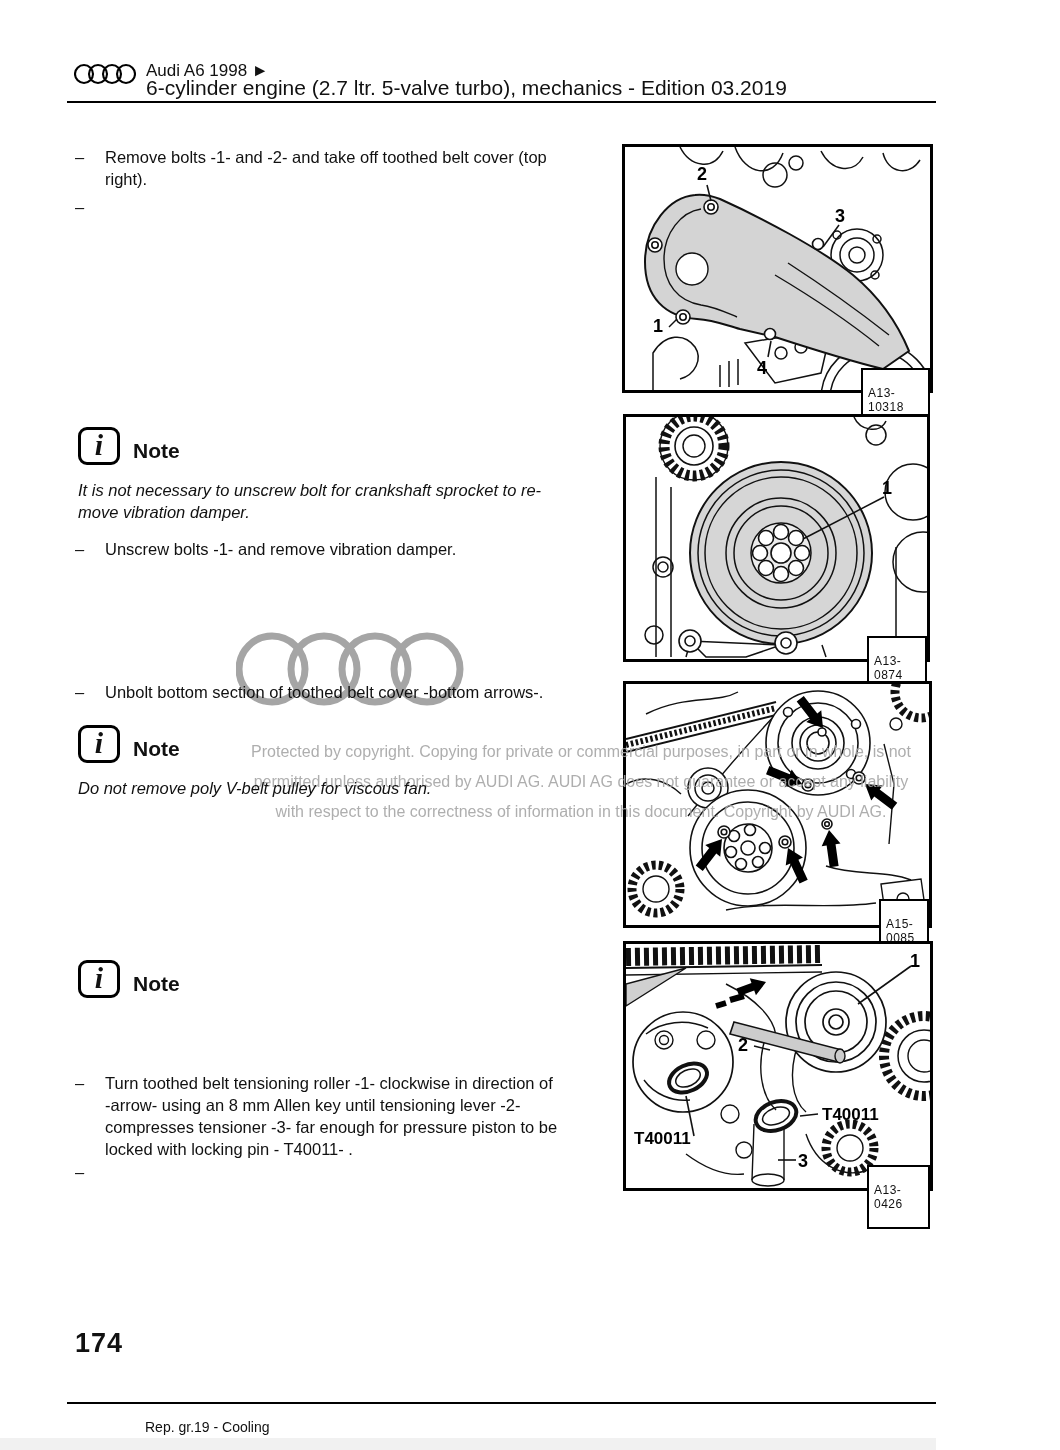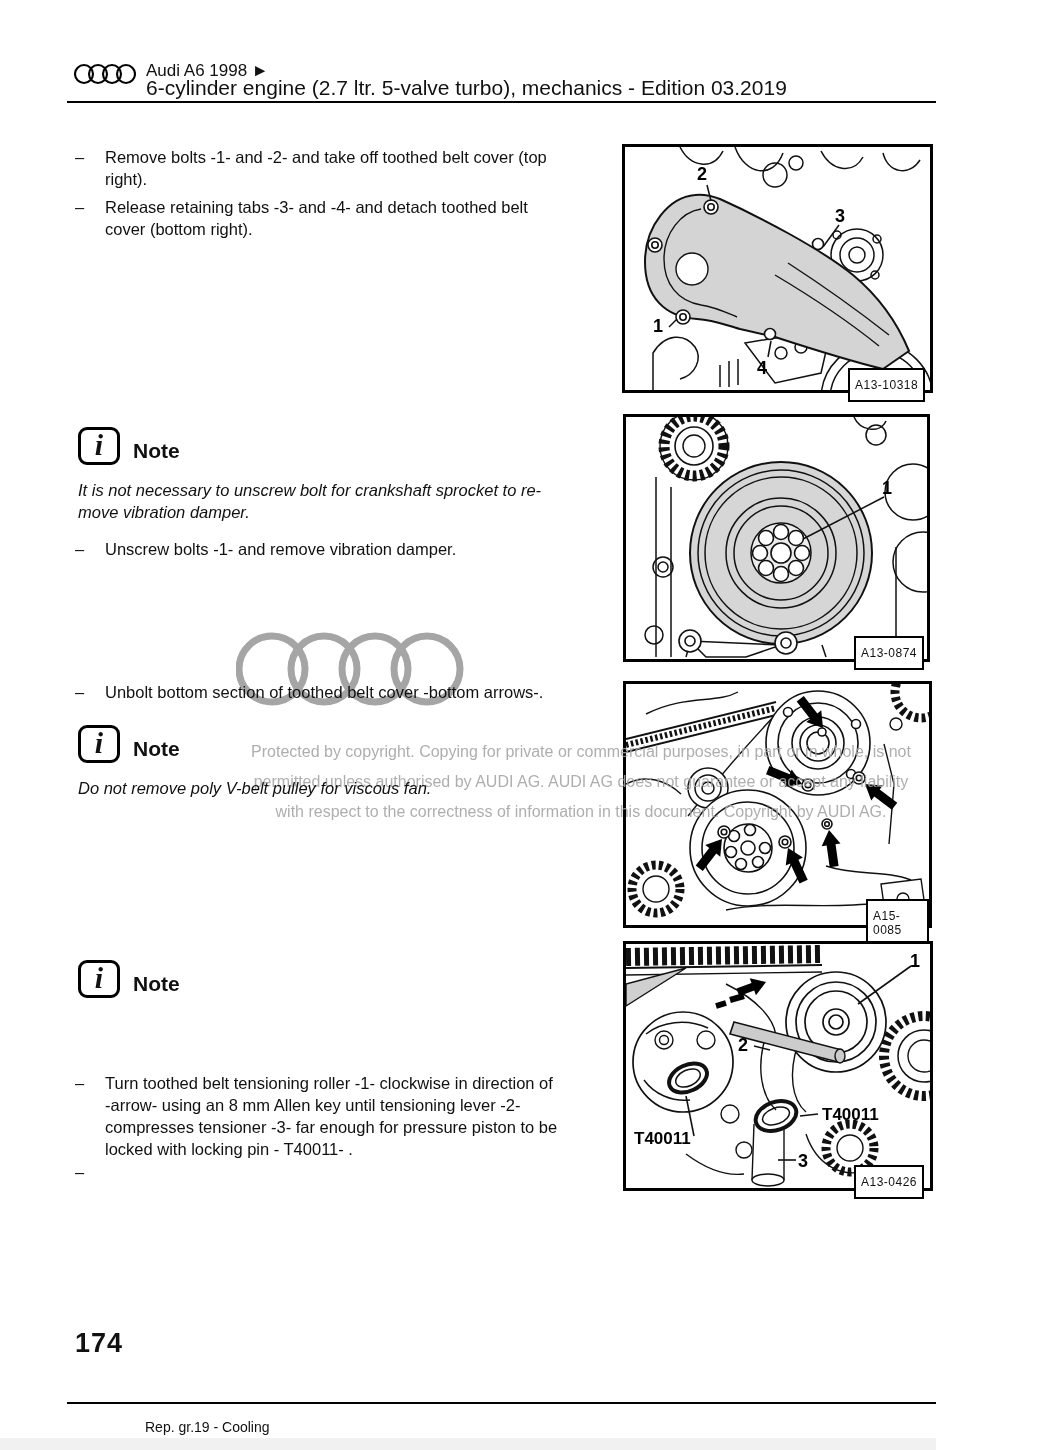--- a/index.html
+++ b/index.html
@@ -18,21 +18,21 @@
              display:flex;align-items:center;justify-content:center;z-index:6;background:#fff;}
   .note-icon span{font-family:"Liberation Serif","DejaVu Serif",serif;font-style:italic;font-weight:bold;
                   font-size:30px;line-height:1;padding-bottom:3px;}
   .note-label{font-size:21px;font-weight:bold;z-index:6;}
   .note-text{left:78px;width:530px;font-size:16.5px;line-height:22px;font-style:italic;z-index:6;}
   
   .fig{border:3px solid #000;box-sizing:border-box;background:#fff;z-index:1;}
   .fig svg{position:absolute;left:0;top:0;width:100%;height:100%;}
   .fig-label{position:absolute;font-size:18px;font-weight:bold;color:#000;line-height:1;z-index:3;}
   .fig-code{position:absolute;border:2px solid #000;background:#fff;font-size:12px;line-height:14px;
-            padding:8px 5px;letter-spacing:.5px;z-index:3;}
+            padding:16px 5px;letter-spacing:.5px;z-index:3;margin-left:13px;}
   
   .wm-rings{left:236px;top:630px;z-index:0;}
   .wm-text{left:231px;top:737px;width:700px;text-align:center;font-size:16px;line-height:30px;
            color:#a6a6a6;z-index:5;opacity:.9;}
   
   .ftr-rule{left:67px;top:1402px;width:918px;height:2px;background:#000;}
   .ftr-page{left:75px;top:1328px;font-size:27px;font-weight:bold;letter-spacing:1px;}
   .ftr-sec{left:145px;top:1419px;font-size:14px;text-align:right;}
   
   .edge-right{left:1054px;top:0;width:2px;height:1450px;background:#a8a8a8;}
@@ -67,22 +67,20 @@
 permitted unless authorised by AUDI AG. AUDI AG does not guarantee or accept any liability
 with respect to the correctness of information in this document. Copyright by AUDI AG.</div>
 
   <div class="abs bullet" style="top:146px">
     <span class="dash">–</span>
     <div class="lines">Remove bolts -1- and -2- and take off toothed belt cover (top
 right).</div>
   </div>
   <div class="abs bullet" style="top:196px">
     <span class="dash">–</span>
-    <div class="lines">Release retaining tabs -3- and -4- and detach toothed belt
-cover (bottom right).</div>
   </div>
 
   <div class="abs note-icon" style="left:78px;top:427px">
     <span>i</span>
   </div>
   <div class="abs note-label" style="left:133px;top:439px">Note</div>
   <div class="abs note-text lines" style="top:479px">It is not necessary to unscrew bolt for crankshaft sprocket to re-
 move vibration damper.</div>
 
   <div class="abs bullet" style="top:538px">

